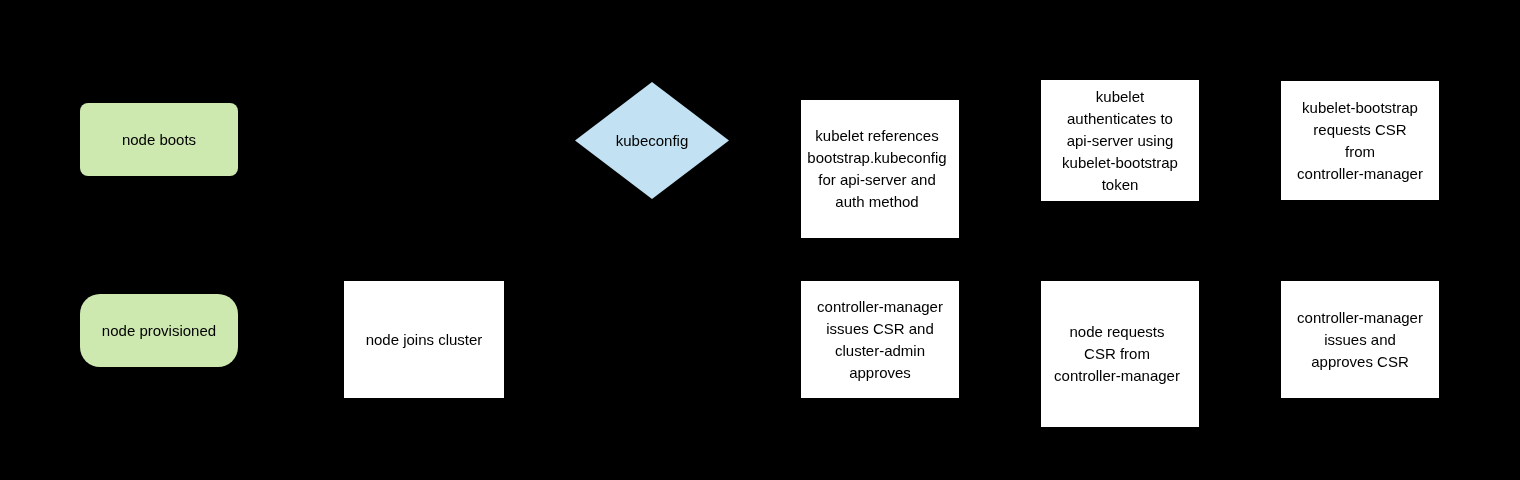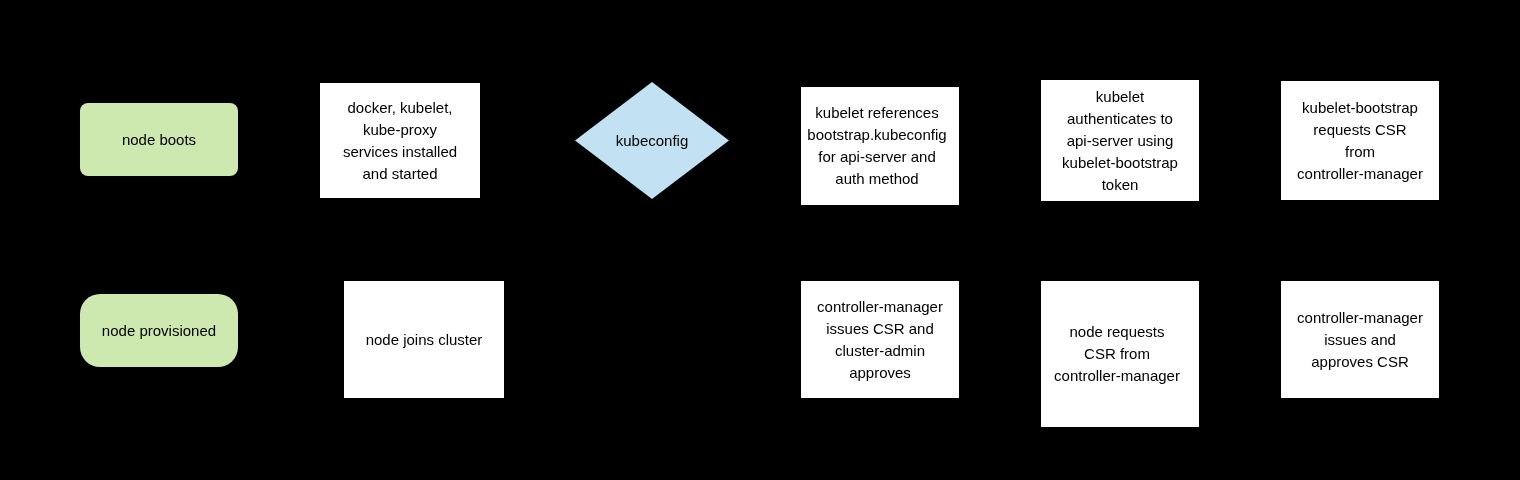--- a/index.html
+++ b/index.html
@@ -63,33 +63,27 @@
 </style>
 </head>
 <body>
 
 <div id="canvas">
 
   <div class="node shape-pill" style="left:80px; top:103px; width:158px; height:73px;border-radius:8px;">
     <span class="label">node boots</span>
   </div>
 
-  <div class="node shape-rect" style="left:320px; top:83px; width:160px; height:115px;">
-    <span class="label">docker, kubelet,
-kube-proxy
-services installed
-and started</span>
-  </div>
 
   <div class="node shape-diamond" style="left:575px; top:82px; width:154px; height:117px;">
     <span class="dia-bg"></span>
     <span class="label">kubeconfig</span>
   </div>
 
-  <div class="node shape-rect overflow-label" style="left:801px; top:87px; width:158px; height:118px;">
+  <div class="node shape-rect overflow-label" style="left:801px; top:100px; width:158px; height:138px;">
     <span class="label">kubelet references
 bootstrap.kubeconfig
 for api-server and
 auth method</span>
   </div>
 
   <div class="node shape-rect" style="left:1041px; top:80px; width:158px; height:121px;">
     <span class="label">kubelet
 authenticates to
 api-server using

